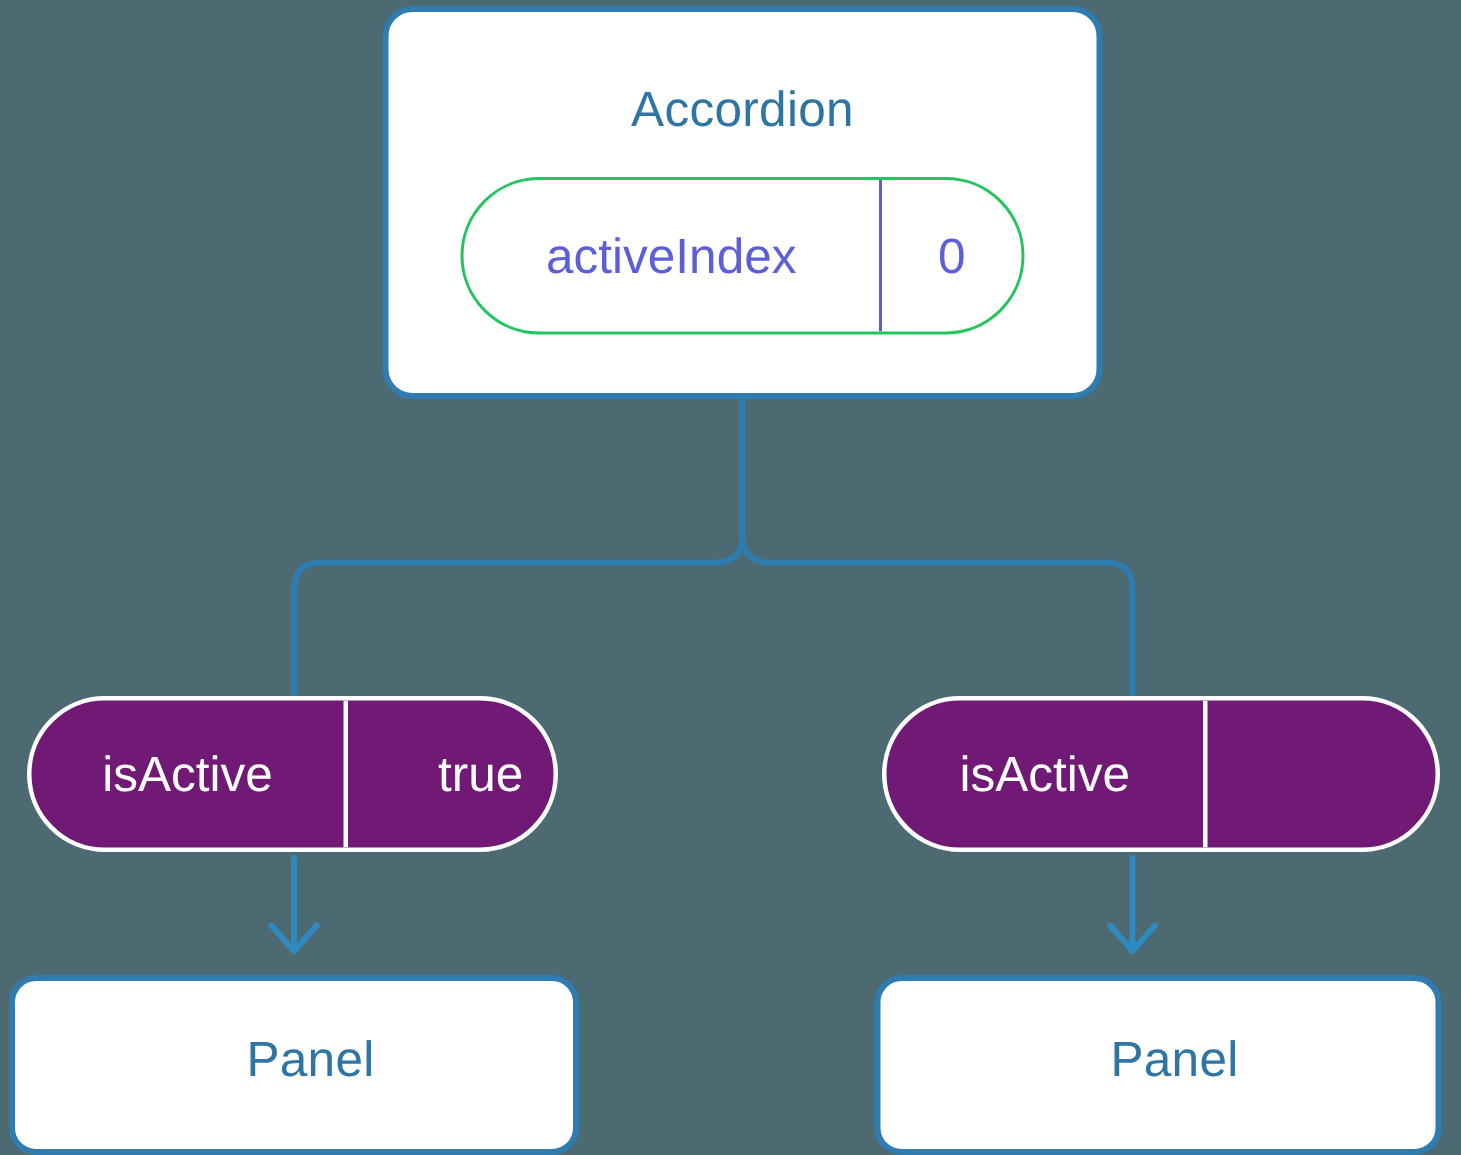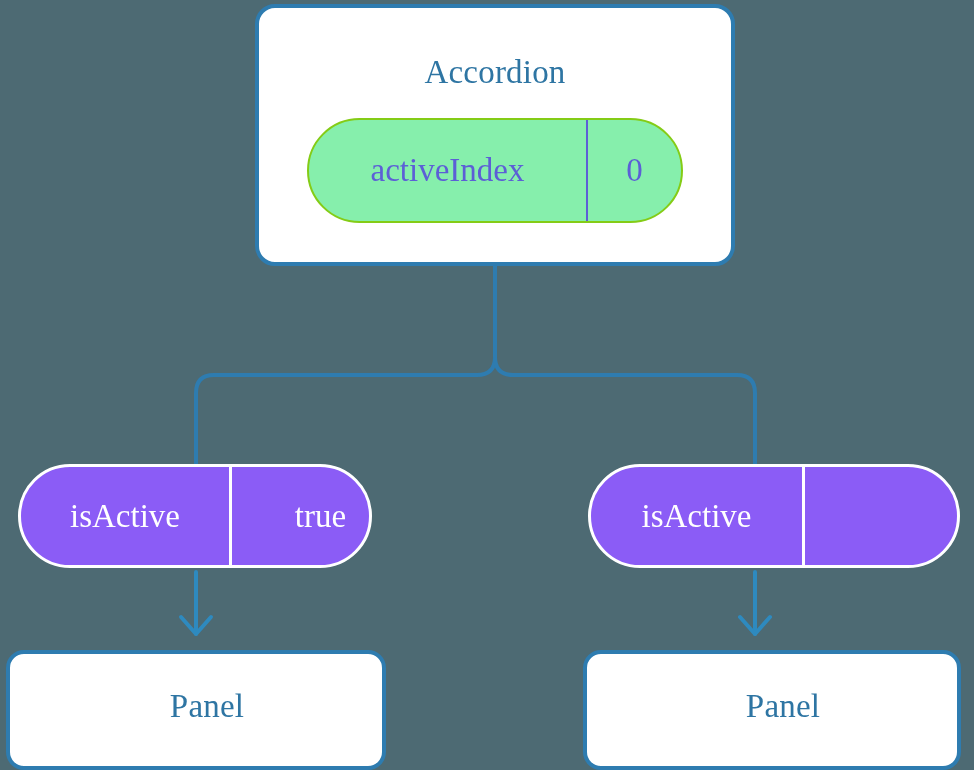--- a/index.html
+++ b/index.html
@@ -13,21 +13,20 @@
     overflow: hidden;
     font-family: "Liberation Sans", sans-serif;
     background: #4d6a73;
   }
 
   #canvas {
     position: relative;
     width: 974px;
     height: 564px;
     background: #4d6a73;
-    font-family: Liberation Serif, serif;
   }
 
   
   #connectors {
     position: absolute;
     left: 0;
     top: 0;
     width: 974px;
     height: 770px;
     pointer-events: none;
@@ -72,22 +71,22 @@
     box-sizing: border-box;
     overflow: hidden;
   }
 
   .pill-outline {
     position: absolute;
     left: 307px;
     top: 118px;
     width: 376px;
     height: 105px;
-    background: #86efac;
-    border: 2px solid #84cc16;
+    background: #ffffff;
+    border: 2px solid #22c55e;
     border-radius: 53px;
   }
 
   .pill-outline .pill-key,
   .pill-outline .pill-val {
     color: #5c5fd6;
     font-size: 33px;
     display: flex;
     align-items: center;
     justify-content: center;
@@ -100,21 +99,21 @@
     border-right: 2px solid #5c5fd6;
   }
 
   .pill-outline .pill-val {
     flex: 1;
   }
 
   
   .pill-filled {
     position: absolute;
-    background: #8b5cf6;
+    background: #701a75;
     border: 3px solid #ffffff;
     border-radius: 56px;
     height: 104px;
     box-sizing: border-box;
   }
 
   .pill-filled .pill-key,
   .pill-filled .pill-val {
     color: #ffffff;
     font-size: 33px;

